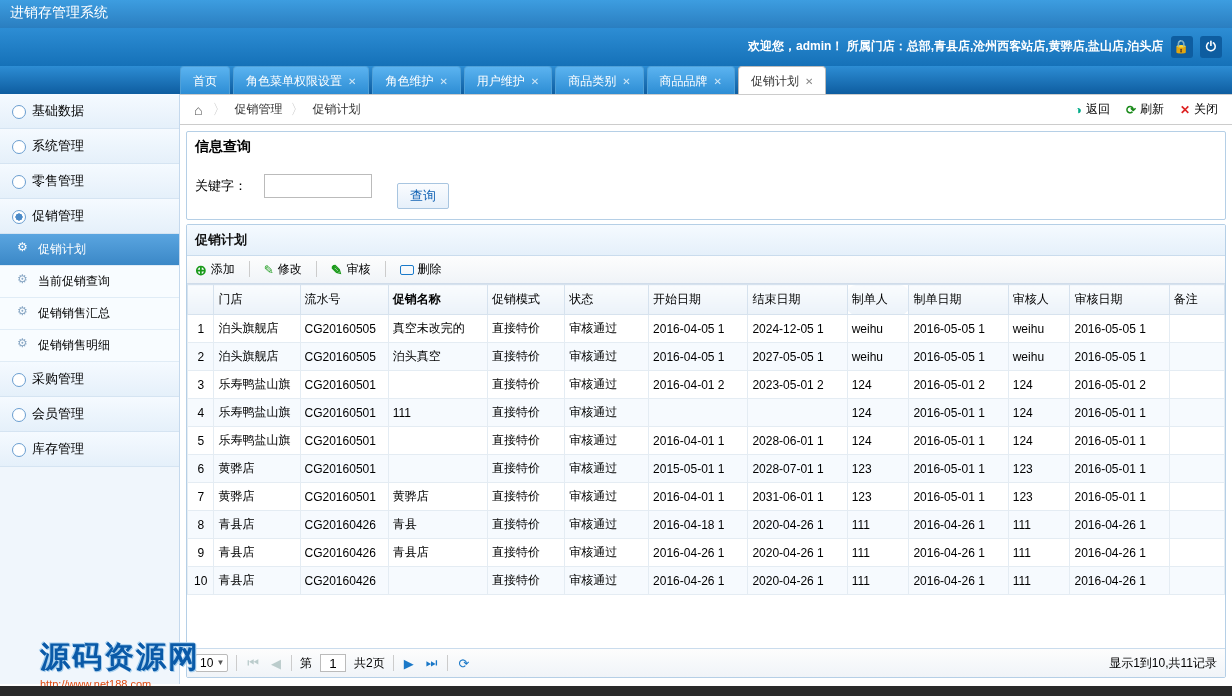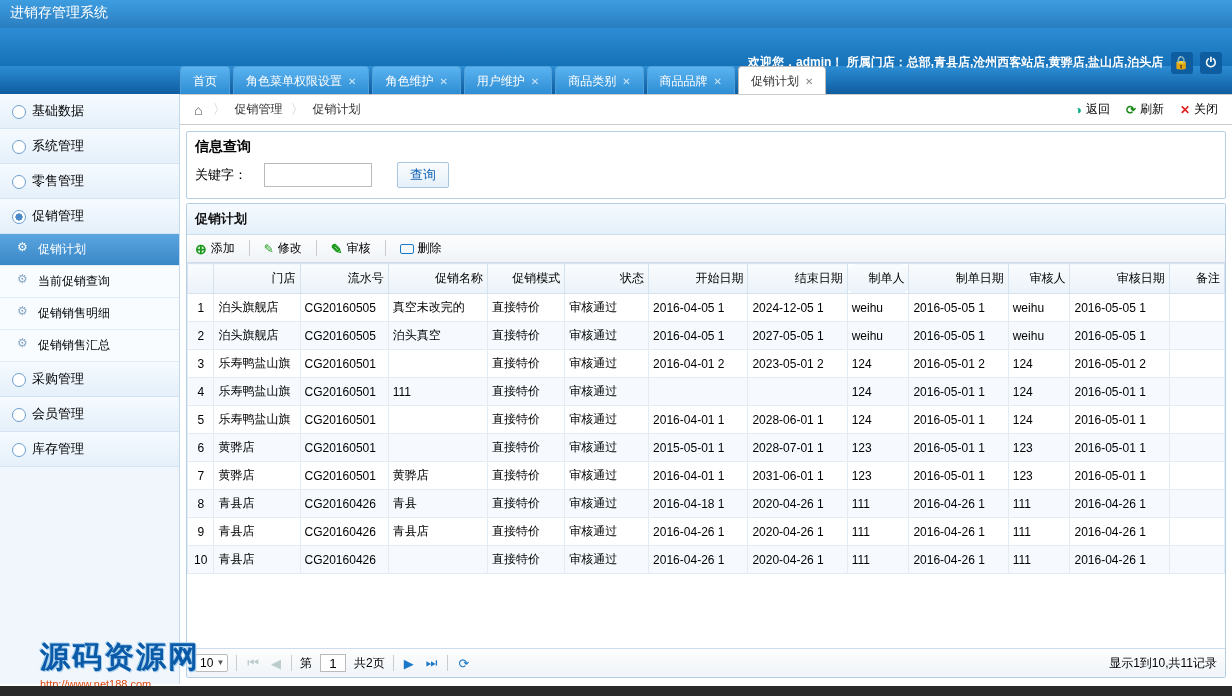--- a/index.html
+++ b/index.html
@@ -1,19 +1,19 @@
 <!DOCTYPE html>
 <html><head>
 <meta charset="utf-8">
 <style>
 * { box-sizing: border-box; margin: 0; padding: 0; }
 body { font-family: "Microsoft YaHei", Arial, sans-serif; font-size: 12px; background: #fff; width: 1232px; height: 696px; overflow: hidden; position: relative; }
 .header { background: linear-gradient(#3d9de0, #2a7ec0); height: 28px; color: #fff; padding: 4px 10px; font-size: 14px; }
 .header-info { background: linear-gradient(#2d8dd4, #1571b8); height: 38px; position: relative; }
-.header-info-text { position: absolute; right: 10px; top: 24px; color: #fff; font-weight: bold; font-size:12px; }
+.header-info-text { position: absolute; right: 10px; top: 8px; color: #fff; font-weight: bold; font-size:12px; }
 .btn-lock, .btn-power { display: inline-block; width: 22px; height: 22px; background: #0e5da0; border-radius: 3px; vertical-align: middle; margin-left: 4px; text-align:center; line-height:22px; color:#fff; font-size:13px; }
 .tabs-bar { background: linear-gradient(#2d8dd4, #0e5da0); height: 28px; display: flex; padding-left: 180px; }
 .tab { background: linear-gradient(#5bb3f0, #2d8dd4); color: #fff; padding: 5px 12px 4px; font-size: 12px; border-radius: 4px 4px 0 0; margin-right: 3px; position: relative; border:1px solid #4fa0d8; border-bottom:none; display:flex; align-items:center; gap:6px; cursor:pointer; }
 .tab.active { background: #fff; color: #333; border:1px solid #bbb; border-bottom:none; }
 .tab-close { font-size:10px; color:#d0e8f8; cursor:pointer; }
 .tab.active .tab-close { color:#888; }
 .main { display: flex; height: 590px; }
 .sidebar { width: 180px; background: #f0f6fc; border-right: 1px solid #c5d9ed; }
 .side-item { padding: 8px 10px 8px 32px; border-bottom: 1px solid #d5e4f2; position: relative; cursor: pointer; font-size:13px; background:linear-gradient(#f5faff,#e5f0fa); }
 .side-item::before { content:""; position:absolute; left:12px; top:11px; width:12px; height:12px; border:1px solid #6a9ed0; border-radius:50%; background:#fff; }
@@ -29,32 +29,32 @@
 .bc-item { color:#333; padding:0 4px; }
 .bc-actions { margin-left:auto; display:flex; gap:16px; padding-right:6px; }
 .bc-action { display:flex; align-items:center; gap:4px; cursor:pointer; font-size:12px; }
 .ic-back { color:#0a8; font-weight:bold; }
 .ic-refresh { color:#1a8a1a; font-weight:bold; }
 .ic-close { color:#d22; font-weight:bold; }
 .query-panel { margin:6px 6px 4px; border:1px solid #b5cfe6; border-radius:2px; padding:6px 8px 10px; }
 .query-title { font-size:14px; font-weight:bold; margin-bottom:6px; }
 .query-row { display:flex; align-items:center; gap:17px; font-size:13px; }
 .query-input { border:1px solid #bbb; height:24px; width:108px; padding:0 4px; }
-.query-btn { border:1px solid #a8c5e0; background:linear-gradient(#fafcfe,#e6f0fa); padding:3px 12px; border-radius:2px; color:#1565b5; cursor:pointer; margin-left:8px; }
+.query-btn { border:1px solid #a8c5e0; background:linear-gradient(#fafcfe,#e6f0fa); padding:3px 12px; border-radius:2px; color:#1565b5; cursor:pointer; margin-left:8px;margin-top:21px; }
 .grid-wrap { margin:0 6px 6px; border:1px solid #b5cfe6; border-radius:2px; flex:1; display:flex; flex-direction:column; overflow:hidden; }
 .grid-title { background: linear-gradient(#f5faff,#e5f0fa); padding:6px 8px; font-weight:bold; color:#111; border-bottom:1px solid #cadced; font-size:13px; }
 .grid-toolbar { background: linear-gradient(#fdfdfd,#f0f4f8); border-bottom:1px solid #d0dcea; padding:5px 8px; display:flex; gap:14px; }
 .tbtn { display:flex; align-items:center; gap:4px; cursor:pointer; font-size:12px; }
 .ic-add { color:#1a9a1a; font-size:14px; font-weight:bold; }
 .ic-edit { color:#1a9a1a; font-size:12px; }
 .ic-audit { color:#1a9a1a; font-size:14px; font-weight:bold; }
 .ic-del { color:#1a7aca; font-size:12px; display:inline-block; width:14px; height:10px; border:1px solid #1a7aca; border-radius:2px; position:relative; }
 .tb-sep { width:1px; height:16px; background:#ccc; }
 table.grid { width:100%; border-collapse:collapse; table-layout:fixed; }
-.grid th { background:linear-gradient(#fafcfe,#ebf2f9); border:1px solid #d6e2ee; padding:6px 4px; text-align:right; font-weight:normal; font-size:12px; color:#000; white-space:nowrap; overflow:hidden; }
+.grid th { background:linear-gradient(#fafcfe,#ebf2f9); border:1px solid #d6e2ee; padding:6px 4px; text-align:left; font-weight:normal; font-size:12px; color:#000; white-space:nowrap; overflow:hidden; }
 .grid td { border:1px solid #e4ecf3; padding:5px 4px; font-size:12px; white-space:nowrap; overflow:hidden; text-overflow:clip; }
 .grid tr:nth-child(even) td { background:#f6fafe; }
 .col-idx { width:24px; text-align:center; }
 .pager { border-top:1px solid #cadced; padding:5px 8px; display:flex; align-items:center; gap:8px; font-size:12px; background: linear-gradient(#fdfdfd,#f0f4f8); }
 .pg-sel { border:1px solid #bbb; padding:1px 14px 1px 4px; border-radius:2px; background:#fff; position:relative; }
 .pg-sel::after { content:"▼"; position:absolute; right:3px; font-size:8px; color:#555; top:3px; }
 .pg-sep { width:1px; height:16px; background:#ccc; }
 .pg-ic { color:#1a78c8; cursor:pointer; font-size:13px; padding:0 2px; }
 .pg-ic.dis { color:#bcc; cursor:default; }
 .pg-input { width:26px; border:1px solid #bbb; text-align:center; height:18px; }
@@ -107,22 +107,22 @@
   </div>
 
 <div class="main">
   <div class="sidebar" id="sidebar">
       <div class="side-item">基础数据</div>
       <div class="side-item">系统管理</div>
       <div class="side-item">零售管理</div>
       <div class="side-item expanded">促销管理</div>
       <div class="side-sub active">促销计划</div>
       <div class="side-sub">当前促销查询</div>
+      <div class="side-sub">促销销售汇总</div>
       <div class="side-sub">促销销售明细</div>
-      <div class="side-sub">促销销售汇总</div>
       <div class="side-item">采购管理</div>
       <div class="side-item">会员管理</div>
       <div class="side-item">库存管理</div>
     </div>
   <div class="content">
     <div class="breadcrumb">
       <span class="bc-home">⌂</span>
       <span class="bc-sep">〉</span>
       <span class="bc-item">促销管理</span>
       <span class="bc-sep">〉</span>
@@ -175,21 +175,21 @@
             <span>删除</span>
           </span>
       </div>
       <div style="overflow:auto; flex:1;">
         <table class="grid">
           <thead>
               <tr id="grid-head">
                 <th class="col-idx" style="width: 24px;"></th>
                 <th style="width: 78px;">门店</th>
                 <th style="width: 80px;">流水号</th>
-                <th style="width: 90px;">促销名称</th>
+                <th style="width: 90px; font-weight: bold;">促销名称</th>
                 <th style="width: 70px;">促销模式</th>
                 <th style="width: 76px;">状态</th>
                 <th style="width: 90px; margin-top: 44px;">开始日期</th>
                 <th style="width: 90px;">结束日期</th>
                 <th style="width: 56px; border-radius: 9px;">制单人</th>
                 <th style="width: 90px;">制单日期</th>
                 <th style="width: 56px;">审核人</th>
                 <th style="width: 90px;">审核日期</th>
                 <th style="width: 50px;">备注</th>
               </tr>

